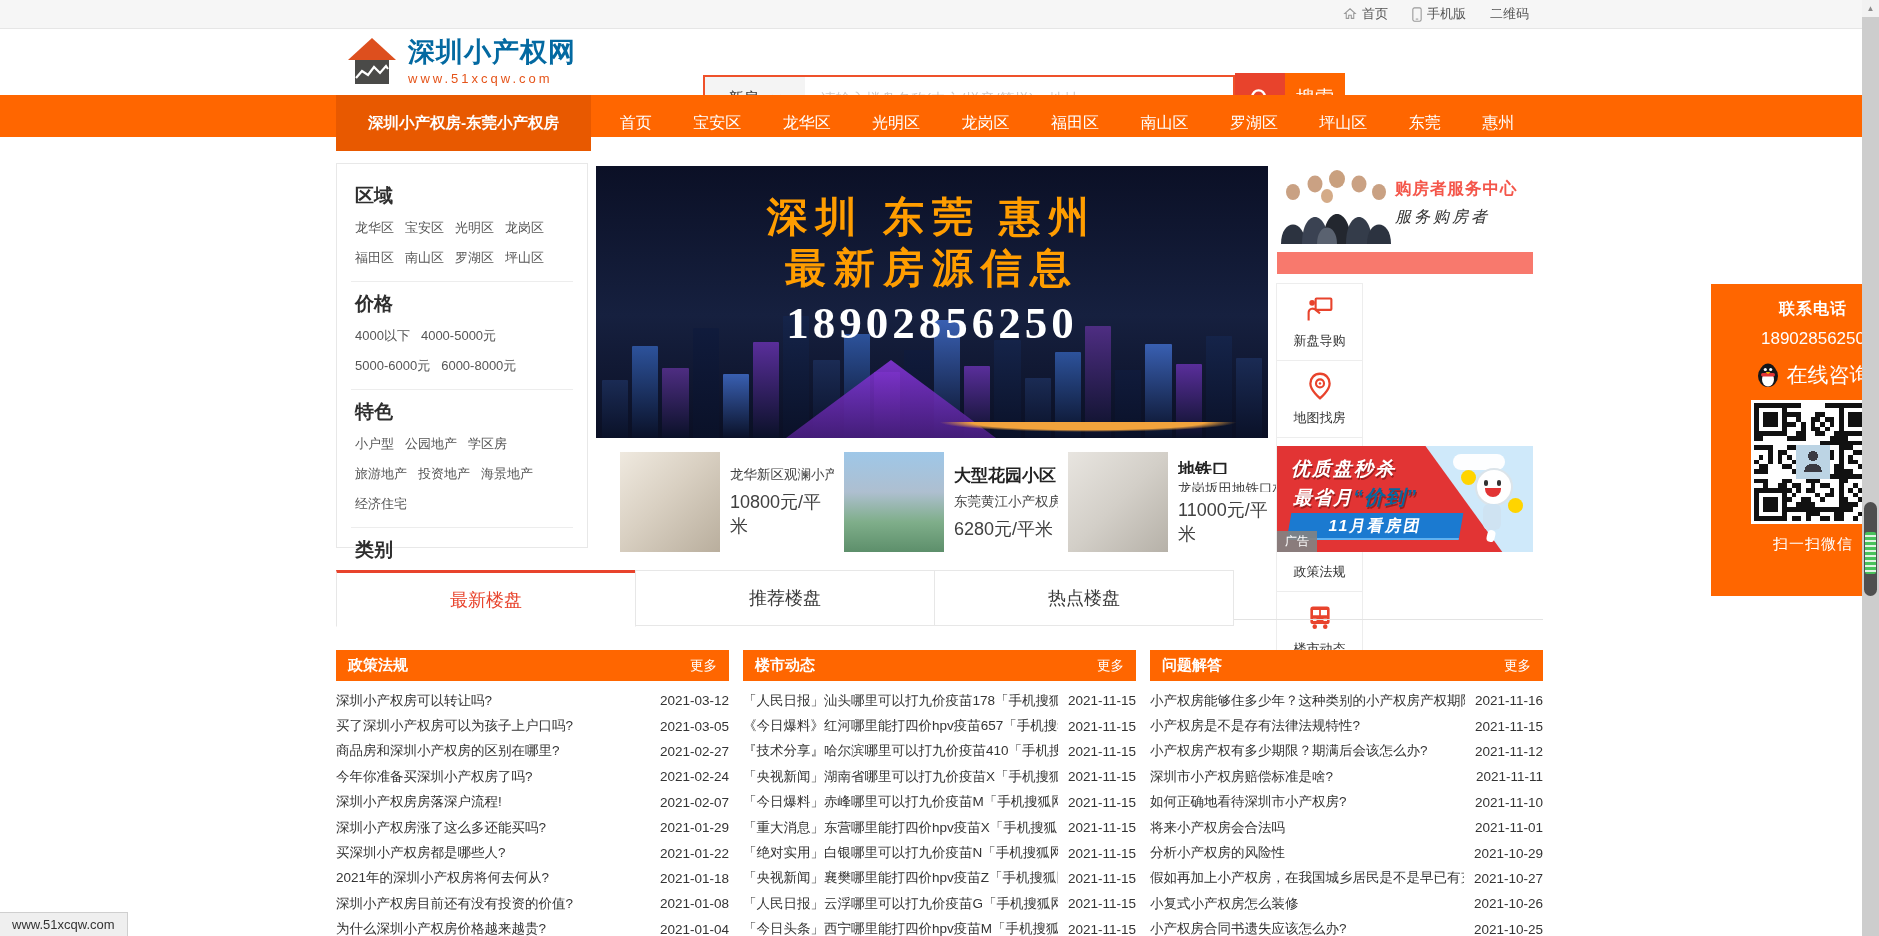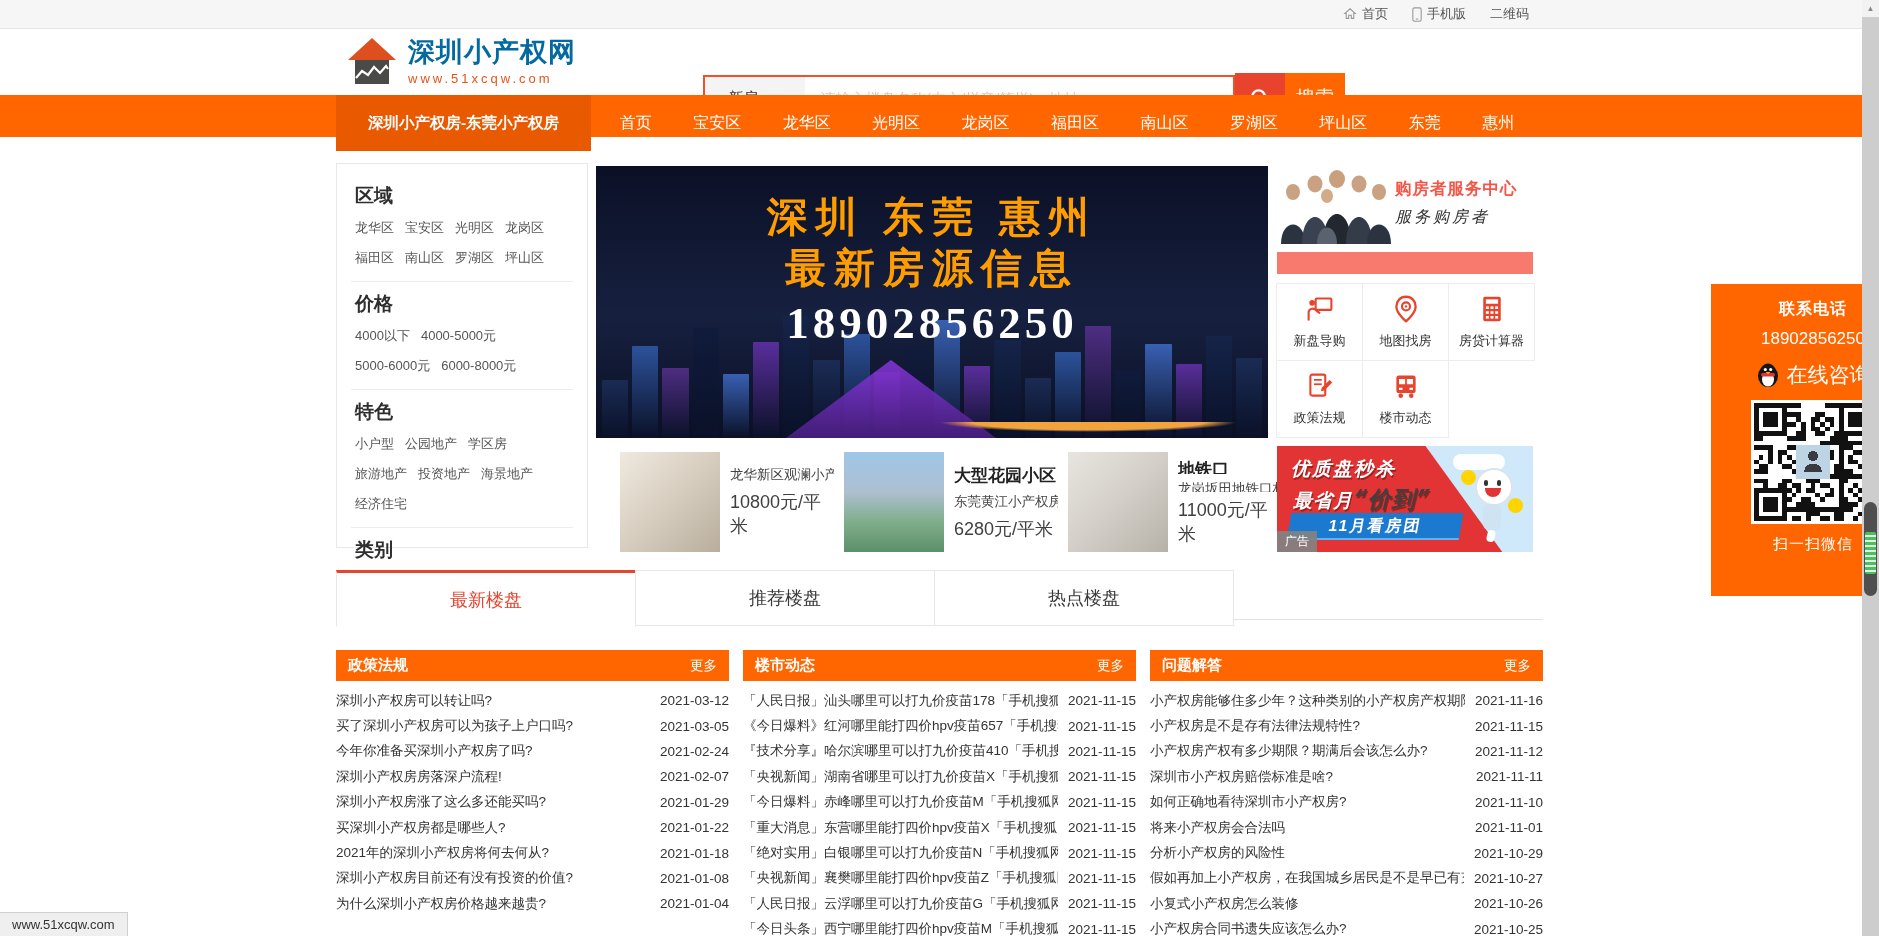--- a/index.html
+++ b/index.html
@@ -59,33 +59,33 @@
   .card-sub{font-size:13.5px;color:#444;white-space:nowrap;overflow:hidden;}
   .card-price{font-size:18px;color:#404040;}
   
   .svc-top{position:absolute;left:1277px;top:166px;width:256px;height:78px;background:#fff;display:flex;}
   .svc-people{width:118px;flex-shrink:0;}
   .svc-text{flex:1;padding-top:12px;}
   .svc-title{color:#f4564a;font-size:16.5px;font-weight:bold;letter-spacing:1px;white-space:nowrap;}
   .svc-sub{color:#333;font-size:16px;font-style:italic;font-family:"Liberation Serif","DejaVu Serif",serif;margin-top:7px;letter-spacing:3px;}
   .svc-bar{position:absolute;left:1277px;top:252px;width:256px;height:22px;background:#f8796d;}
   .svc-grid{position:absolute;left:1277px;top:284px;width:258px;}
-  .svc-row{display:flex;}
+  .svc-row{display:flex;flex-direction:column;}
   .svc-cell{width:85px;height:76px;border:1px solid #ededed;margin-left:-1px;margin-top:-1px;background:#fff;
             display:flex;flex-direction:column;align-items:center;justify-content:center;gap:9px;cursor:pointer;}
   .svc-cell.ghost{border-color:transparent;background:transparent;cursor:default;}
   .svc-label{font-size:13px;color:#333;white-space:nowrap;}
   .svc-ico{color:#e8432c;}
   
   .ad{position:absolute;left:1277px;top:446px;width:256px;height:106px;background:#cfe9fa;overflow:hidden;cursor:pointer;}
   .ad-red{position:absolute;inset:0;background:#e23434;clip-path:polygon(0 0,58% 0,88% 100%,0 100%);}
   .ad-cloud{position:absolute;right:28px;top:8px;width:52px;height:16px;background:#fff;border-radius:10px;opacity:.95;}
   .ad-l1{position:absolute;left:14px;top:10px;color:#fff;font-size:19px;font-weight:bold;font-style:italic;letter-spacing:2px;text-shadow:1px 2px 0 #9c1f1f;}
   .ad-l2{position:absolute;left:16px;top:38px;color:#fff;font-size:19px;font-weight:bold;font-style:italic;letter-spacing:1px;text-shadow:1px 2px 0 #9c1f1f;}
-  .ad-hl{color:#404040;font-size:23px;font-family:Liberation Mono, monospace;}
+  .ad-hl{color:#0369a1;font-size:20px;}
   .ad-ribbon{position:absolute;left:12px;bottom:12px;width:172px;height:27px;background:#1b7ad0;transform:skewX(-10deg);
              display:flex;align-items:center;justify-content:center;color:#fff;font-size:16px;font-weight:bold;letter-spacing:2px;
              box-shadow:0 -2px 0 #5fb1f0 inset;}
   .ad-tag{position:absolute;left:0;bottom:0;background:rgba(130,130,130,.92);color:#fff;font-size:12px;padding:2px 8px;z-index:5;}
   .mascot{position:absolute;right:10px;top:22px;width:62px;height:76px;z-index:4;}
   .m-pom1,.m-pom2{position:absolute;width:15px;height:15px;border-radius:50%;background:#ffd400;}
   .m-pom1{left:0;top:2px;} .m-pom2{right:0;top:30px;}
   .m-head{position:absolute;left:14px;top:0;width:34px;height:34px;background:#fff;border:2px solid #dbe4ea;border-radius:50%;}
   .m-eye1,.m-eye2{position:absolute;width:4px;height:6px;background:#333;border-radius:2px;top:10px;}
   .m-eye1{left:7px;} .m-eye2{left:20px;}
@@ -425,20 +425,24 @@
       <span class="nhead-more">更多</span>
     </div>
     <div class="nlist">
       <div class="nrow">
           <span class="nt">深圳小产权房可以转让吗?</span>
           <span class="nd">2021-03-12</span>
         </div>
       <div class="nrow">
           <span class="nt">买了深圳小产权房可以为孩子上户口吗?</span>
           <span class="nd">2021-03-05</span>
+        </div>
+      <div class="nrow">
+          <span class="nt">商品房和深圳小产权房的区别在哪里?</span>
+          <span class="nd">2021-02-27</span>
         </div>
       <div class="nrow">
           <span class="nt">今年你准备买深圳小产权房了吗?</span>
           <span class="nd">2021-02-24</span>
         </div>
       <div class="nrow">
           <span class="nt">深圳小产权房房落深户流程!</span>
           <span class="nd">2021-02-07</span>
         </div>
       <div class="nrow">

